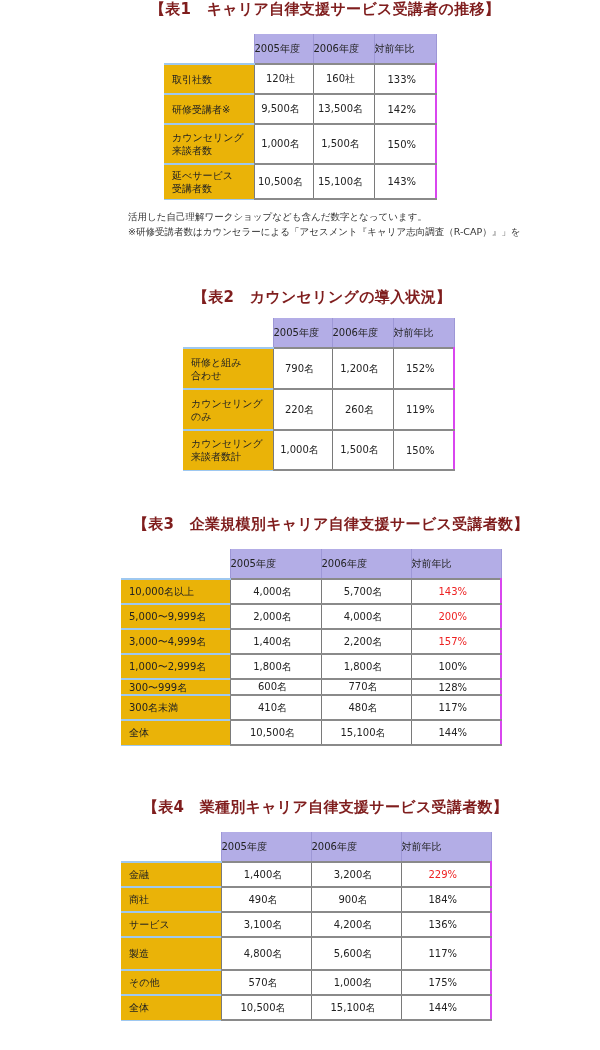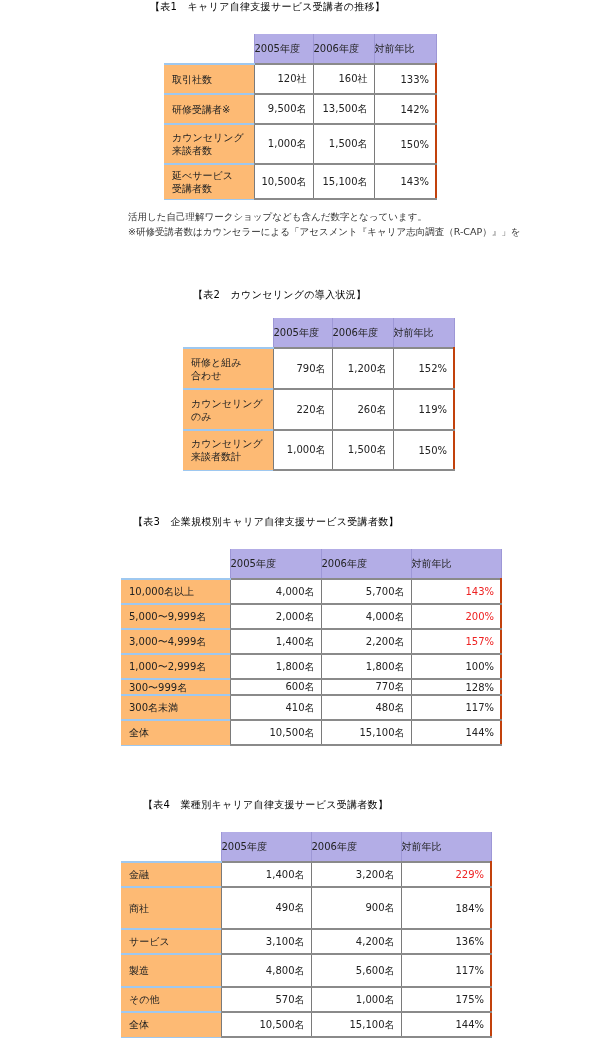--- a/index.html
+++ b/index.html
@@ -1,28 +1,28 @@
 <!DOCTYPE html>
 <html><head>
 <meta charset="utf-8">
 <style>
   html, body { margin:0; padding:0; background:#ffffff; }
   body { width:600px; height:1050px; position:relative; overflow:hidden;
          font-family:"DejaVu Sans","Liberation Sans",sans-serif; color:#222; }
-  .title { position:absolute; font-weight:normal; font-size:10px; letter-spacing:0.3px; white-space:nowrap; color:#000000; }
+  .title { position:absolute; font-weight:bold; font-size:15px; letter-spacing:0.3px; white-space:nowrap; color:#7f1d1d; }
   .tbl { position:absolute; border-collapse:collapse; font-size:10px; }
   .tbl td, .tbl th { padding:0; box-sizing:border-box; }
   .tbl th.corner { background:transparent; }
   .tbl th.hd { background:#b3ade6; font-weight:normal; text-align:left; color:#222;
                border-left:1px solid #9d97d6; border-right:1px solid #9d97d6; }
-  .tbl td.lbl { background:#fdba74; text-align:left; padding-left:8px; line-height:13px;
+  .tbl td.lbl { background:#eab308; text-align:left; padding-left:8px; line-height:13px;
                 border-top:2px solid #9ec8f0; border-bottom:1px solid #9ec8f0; color:#222; }
-  .tbl td.val { background:#fff; text-align:right; padding-right:6px;
+  .tbl td.val { background:#fff; text-align:center; padding-right:6px;
                 border:1px solid #7a7a7a; border-top:2px solid #8a8a8a; border-bottom:2px solid #8a8a8a; }
-  .tbl td.val.last { border-right:2px solid #c2410c; }
+  .tbl td.val.last { border-right:2px solid #d946ef; }
   .tbl td.red { color:#ee2222; }
   .note { position:absolute; font-size:9.5px; line-height:15px; color:#333; white-space:nowrap; }
 </style>
 </head>
 <body>
 
 <div class="title" style="left:150px; top:0px;">【表1　キャリア自律支援サービス受講者の推移】</div>
 <table class="tbl" style="left:164px; top:34px;">
   <tbody>
       <tr style="height:30px;">
@@ -154,21 +154,21 @@
     <th class="hd" style="width:90px;">2005年度</th>
     <th class="hd" style="width:90px;">2006年度</th>
     <th class="hd" style="width:90px;">対前年比</th>
   </tr>
   <tr style="height:25px;">
     <td class="lbl">金融</td>
     <td class="val">1,400名</td>
     <td class="val">3,200名</td>
     <td class="val last red">229%</td>
   </tr>
-  <tr style="height:42px;">
+  <tr style="height:25px;">
     <td class="lbl">商社</td>
     <td class="val">490名</td>
     <td class="val">900名</td>
     <td class="val last">184%</td>
   </tr>
   <tr style="height:25px;margin-left:24px;">
     <td class="lbl">サービス</td>
     <td class="val">3,100名</td>
     <td class="val">4,200名</td>
     <td class="val last">136%</td>

